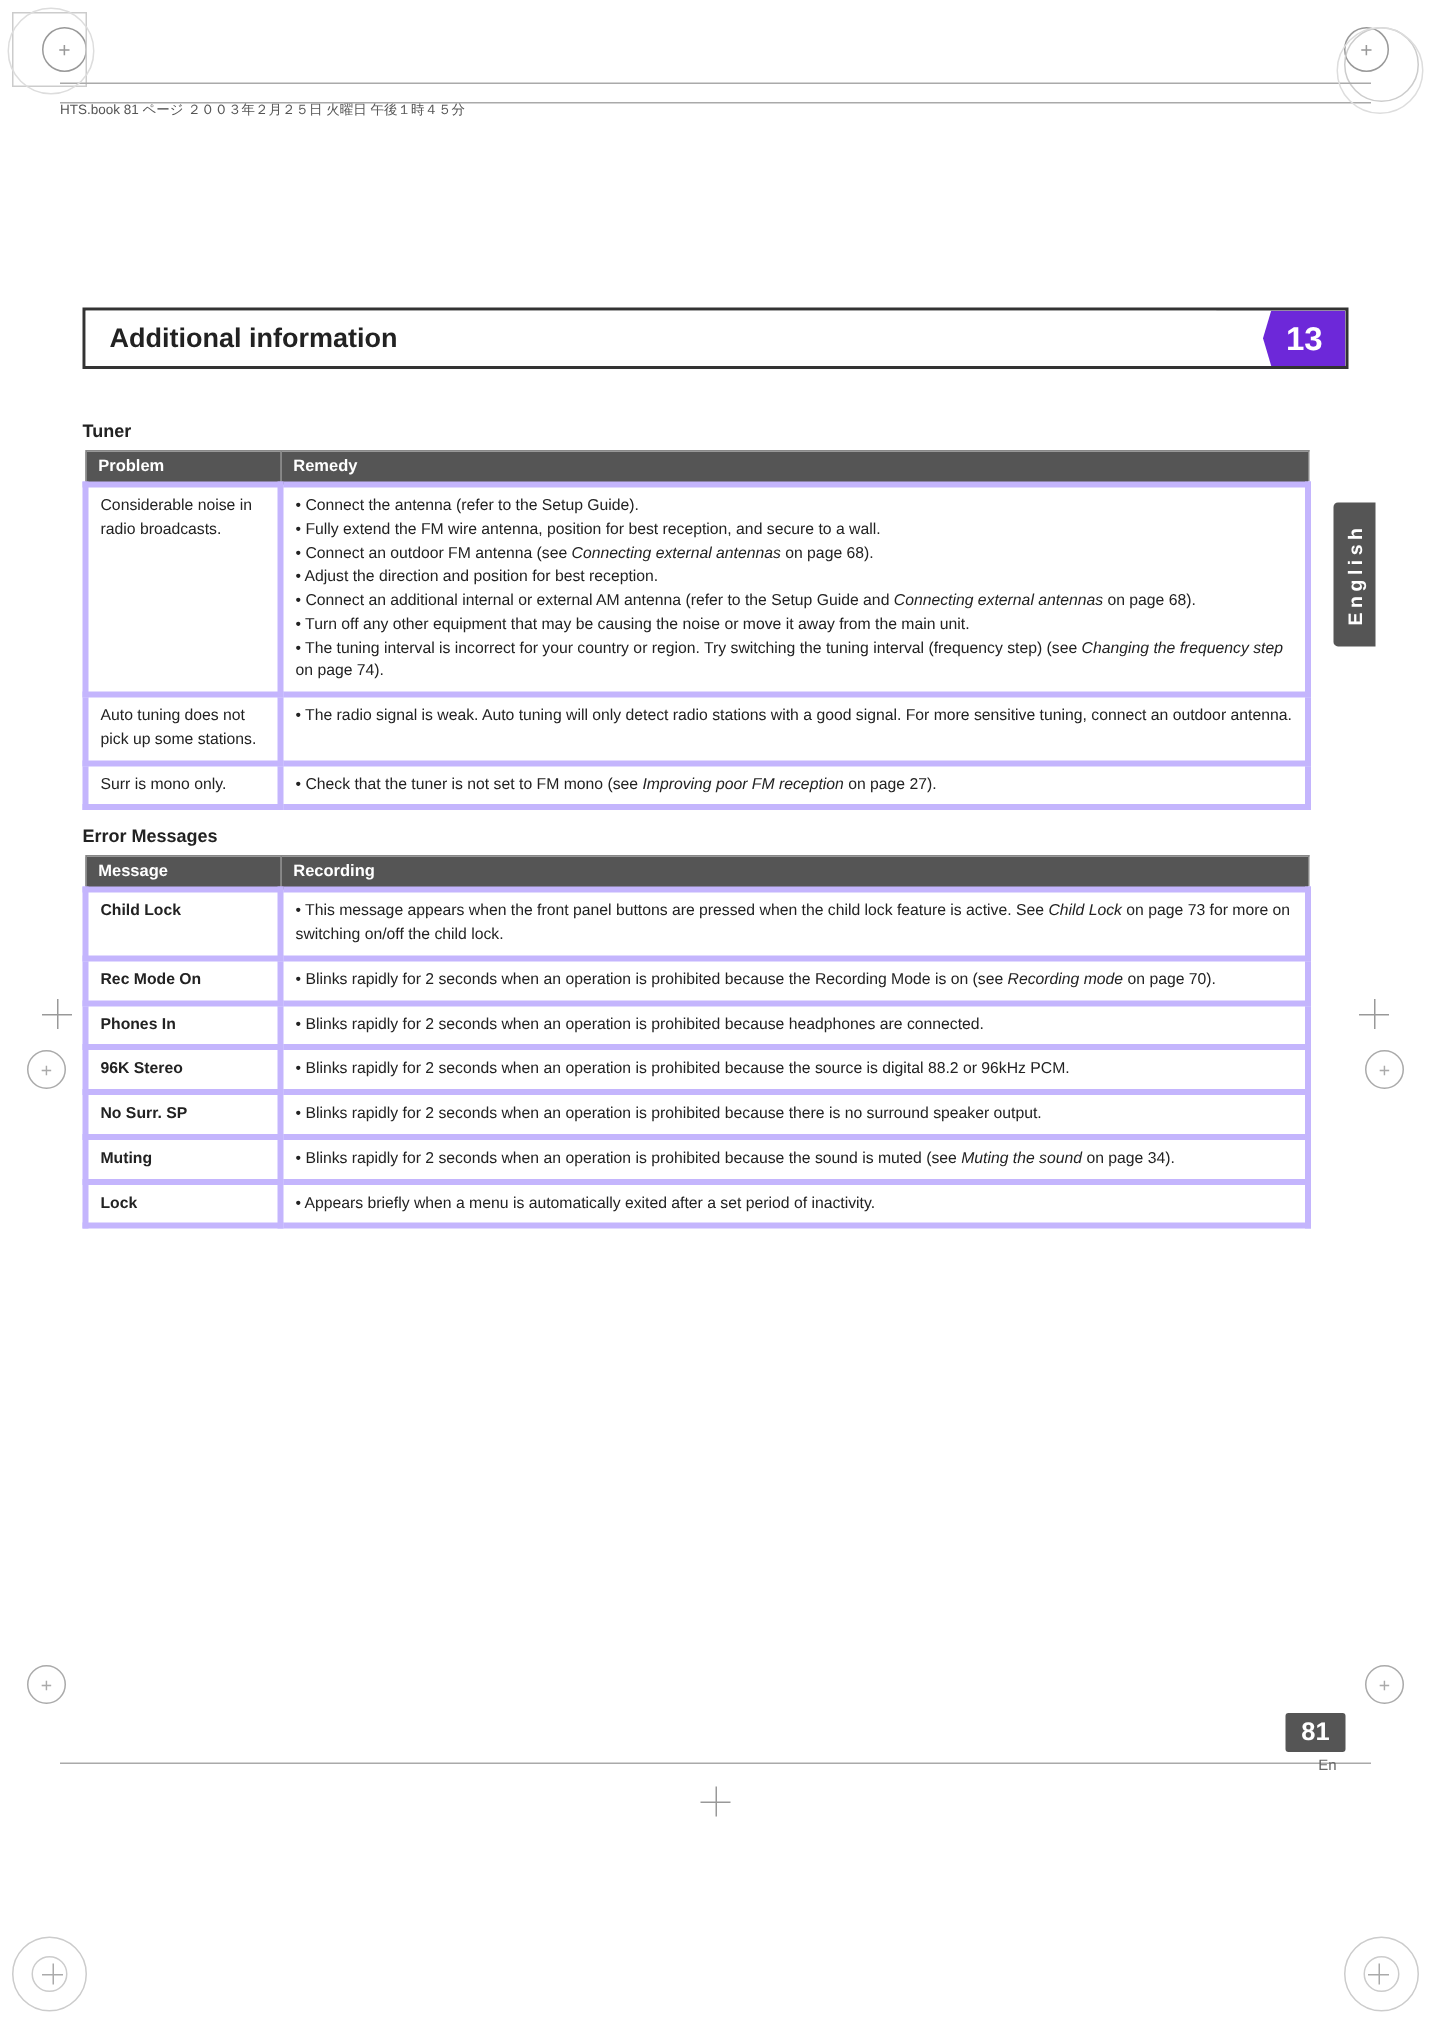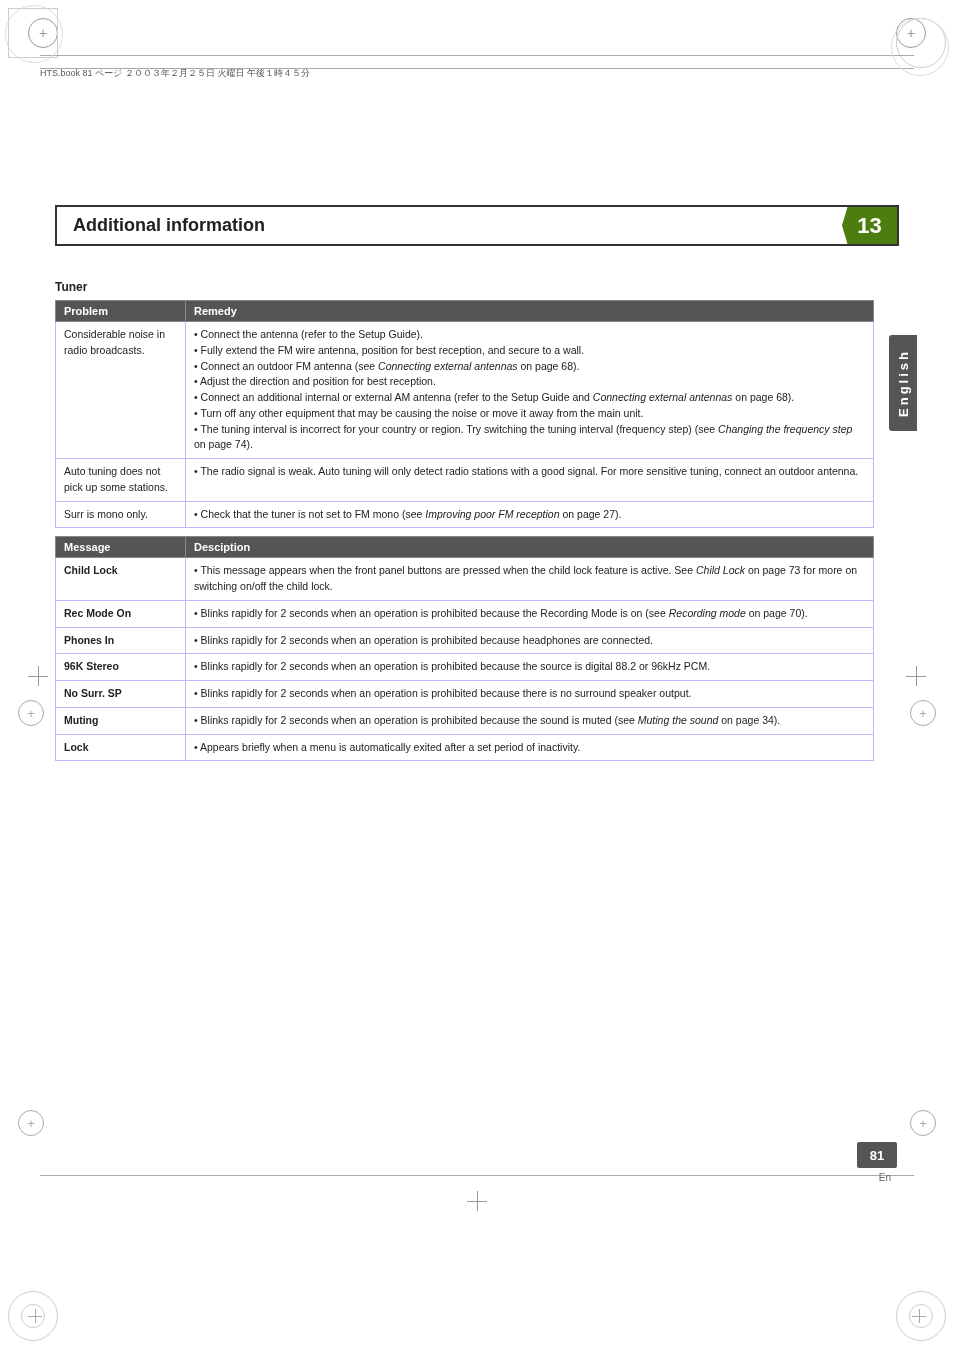--- a/index.html
+++ b/index.html
@@ -67,21 +67,21 @@
       color: #fff;
       text-align: left;
       padding: 4px 8px;
       font-size: 11px;
       font-weight: bold;
       border: 1px solid #888;
     }
     table td {
       vertical-align: top;
       padding: 5px 8px;
-      border: 1px solid #c4b5fd;
+      border: 4px solid #c4b5fd;
       font-size: 10.5px;
       line-height: 1.5;
     }
     table td:first-child {
       width: 130px;
       font-size: 10.5px;
     }
     .problem-col { width: 130px; }
     .remedy-col { width: auto; }
     .message-col { width: 90px; font-weight: bold; }
@@ -101,21 +101,21 @@
 
 <div class="top-bar">
   <span>HTS.book  81 ページ  ２００３年２月２５日  火曜日  午後１時４５分</span>
 </div>
 
 <div style="position:absolute; top:68px; left:40px; right:40px; border-top:1px solid #aaa;"></div>
 
 <div class="chapter-header">
   <div style="display:flex; align-items:stretch; width:100%; border:2px solid #333; position:relative;">
     <div style="flex:1; padding:8px 24px 8px 16px; font-size:18px; font-weight:bold; background:#fff; clip-path:polygon(0 0, 96% 0, 100% 50%, 96% 100%, 0 100%);">Additional information</div>
-    <div style="background:#4d7c0f; color:#fff; font-size:22px; font-weight:bold; width:55px; display:flex; align-items:center; justify-content:center; clip-path:polygon(10% 0, 100% 0, 100% 100%, 10% 100%, 0 50%);">13</div>
+    <div style="background:#6d28d9; color:#fff; font-size:22px; font-weight:bold; width:55px; display:flex; align-items:center; justify-content:center; clip-path:polygon(10% 0, 100% 0, 100% 100%, 10% 100%, 0 50%);">13</div>
   </div>
 </div>
 
 <div style="position:absolute; top:335px; right:37px; background:#555; color:#fff; writing-mode:vertical-rl; text-orientation:mixed; transform:rotate(180deg); padding:14px 7px; font-size:13px; font-weight:bold; letter-spacing:3px; width:28px; border-radius:0 3px 3px 0; z-index:10;">English</div>
 
 <div class="main-content">
 
   <div class="section-header">Tuner</div>
 
   <table>
@@ -142,26 +142,27 @@
         <td>Auto tuning does not pick up some stations.</td>
         <td>• The radio signal is weak. Auto tuning will only detect radio stations with a good signal. For more sensitive tuning, connect an outdoor antenna.</td>
       </tr>
       <tr>
         <td>Surr is mono only.</td>
         <td>• Check that the tuner is not set to FM mono (see <em>Improving poor FM reception</em> on page 27).</td>
       </tr>
     </tbody>
   </table>
 
+  <div class="section-header">Error Messages</div>
 
   <table>
     <thead>
       <tr>
         <th class="message-col">Message</th>
-        <th class="desc-col">Desciption</th>
+        <th class="desc-col">Recording</th>
       </tr>
     </thead>
     <tbody>
       <tr>
         <td><strong>Child Lock</strong></td>
         <td>• This message appears when the front panel buttons are pressed when the child lock feature is active. See <em>Child Lock</em> on page 73 for more on switching on/off the child lock.</td>
       </tr>
       <tr>
         <td><strong>Rec Mode On</strong></td>
         <td>• Blinks rapidly for 2 seconds when an operation is prohibited because the Recording Mode is on (see <em>Recording mode</em> on page 70).</td>
@@ -186,21 +187,21 @@
         <td><strong>Lock</strong></td>
         <td>• Appears briefly when a menu is automatically exited after a set period of inactivity.</td>
       </tr>
     </tbody>
   </table>
 
 </div>
 
 <div style="position:absolute; bottom:175px; left:40px; right:40px; border-bottom:1px solid #aaa;"></div>
 
-<div style="position:absolute; bottom:183px; right:57px; background:#555; color:#fff; font-size:13px; font-weight:bold; width:40px; height:26px; display:flex; align-items:center; justify-content:center; border-radius:2px;">81</div>
+<div style="position:absolute; bottom:183px; right:57px; background:#555; color:#fff; font-size:17px; font-weight:bold; width:40px; height:26px; display:flex; align-items:center; justify-content:center; border-radius:2px;">81</div>
 <div style="position:absolute; bottom:168px; right:63px; font-size:10px; color:#666;">En</div>
 
 <div style="position:absolute; top:50%; left:28px; width:20px; height:20px; transform:translateY(-50%);">
   <div style="position:absolute; width:1px; height:100%; background:#999; left:50%;"></div>
   <div style="position:absolute; height:1px; width:100%; background:#999; top:50%;"></div>
 </div>
 
 <div style="position:absolute; top:50%; right:28px; width:20px; height:20px; transform:translateY(-50%);">
   <div style="position:absolute; width:1px; height:100%; background:#999; left:50%;"></div>
   <div style="position:absolute; height:1px; width:100%; background:#999; top:50%;"></div>

